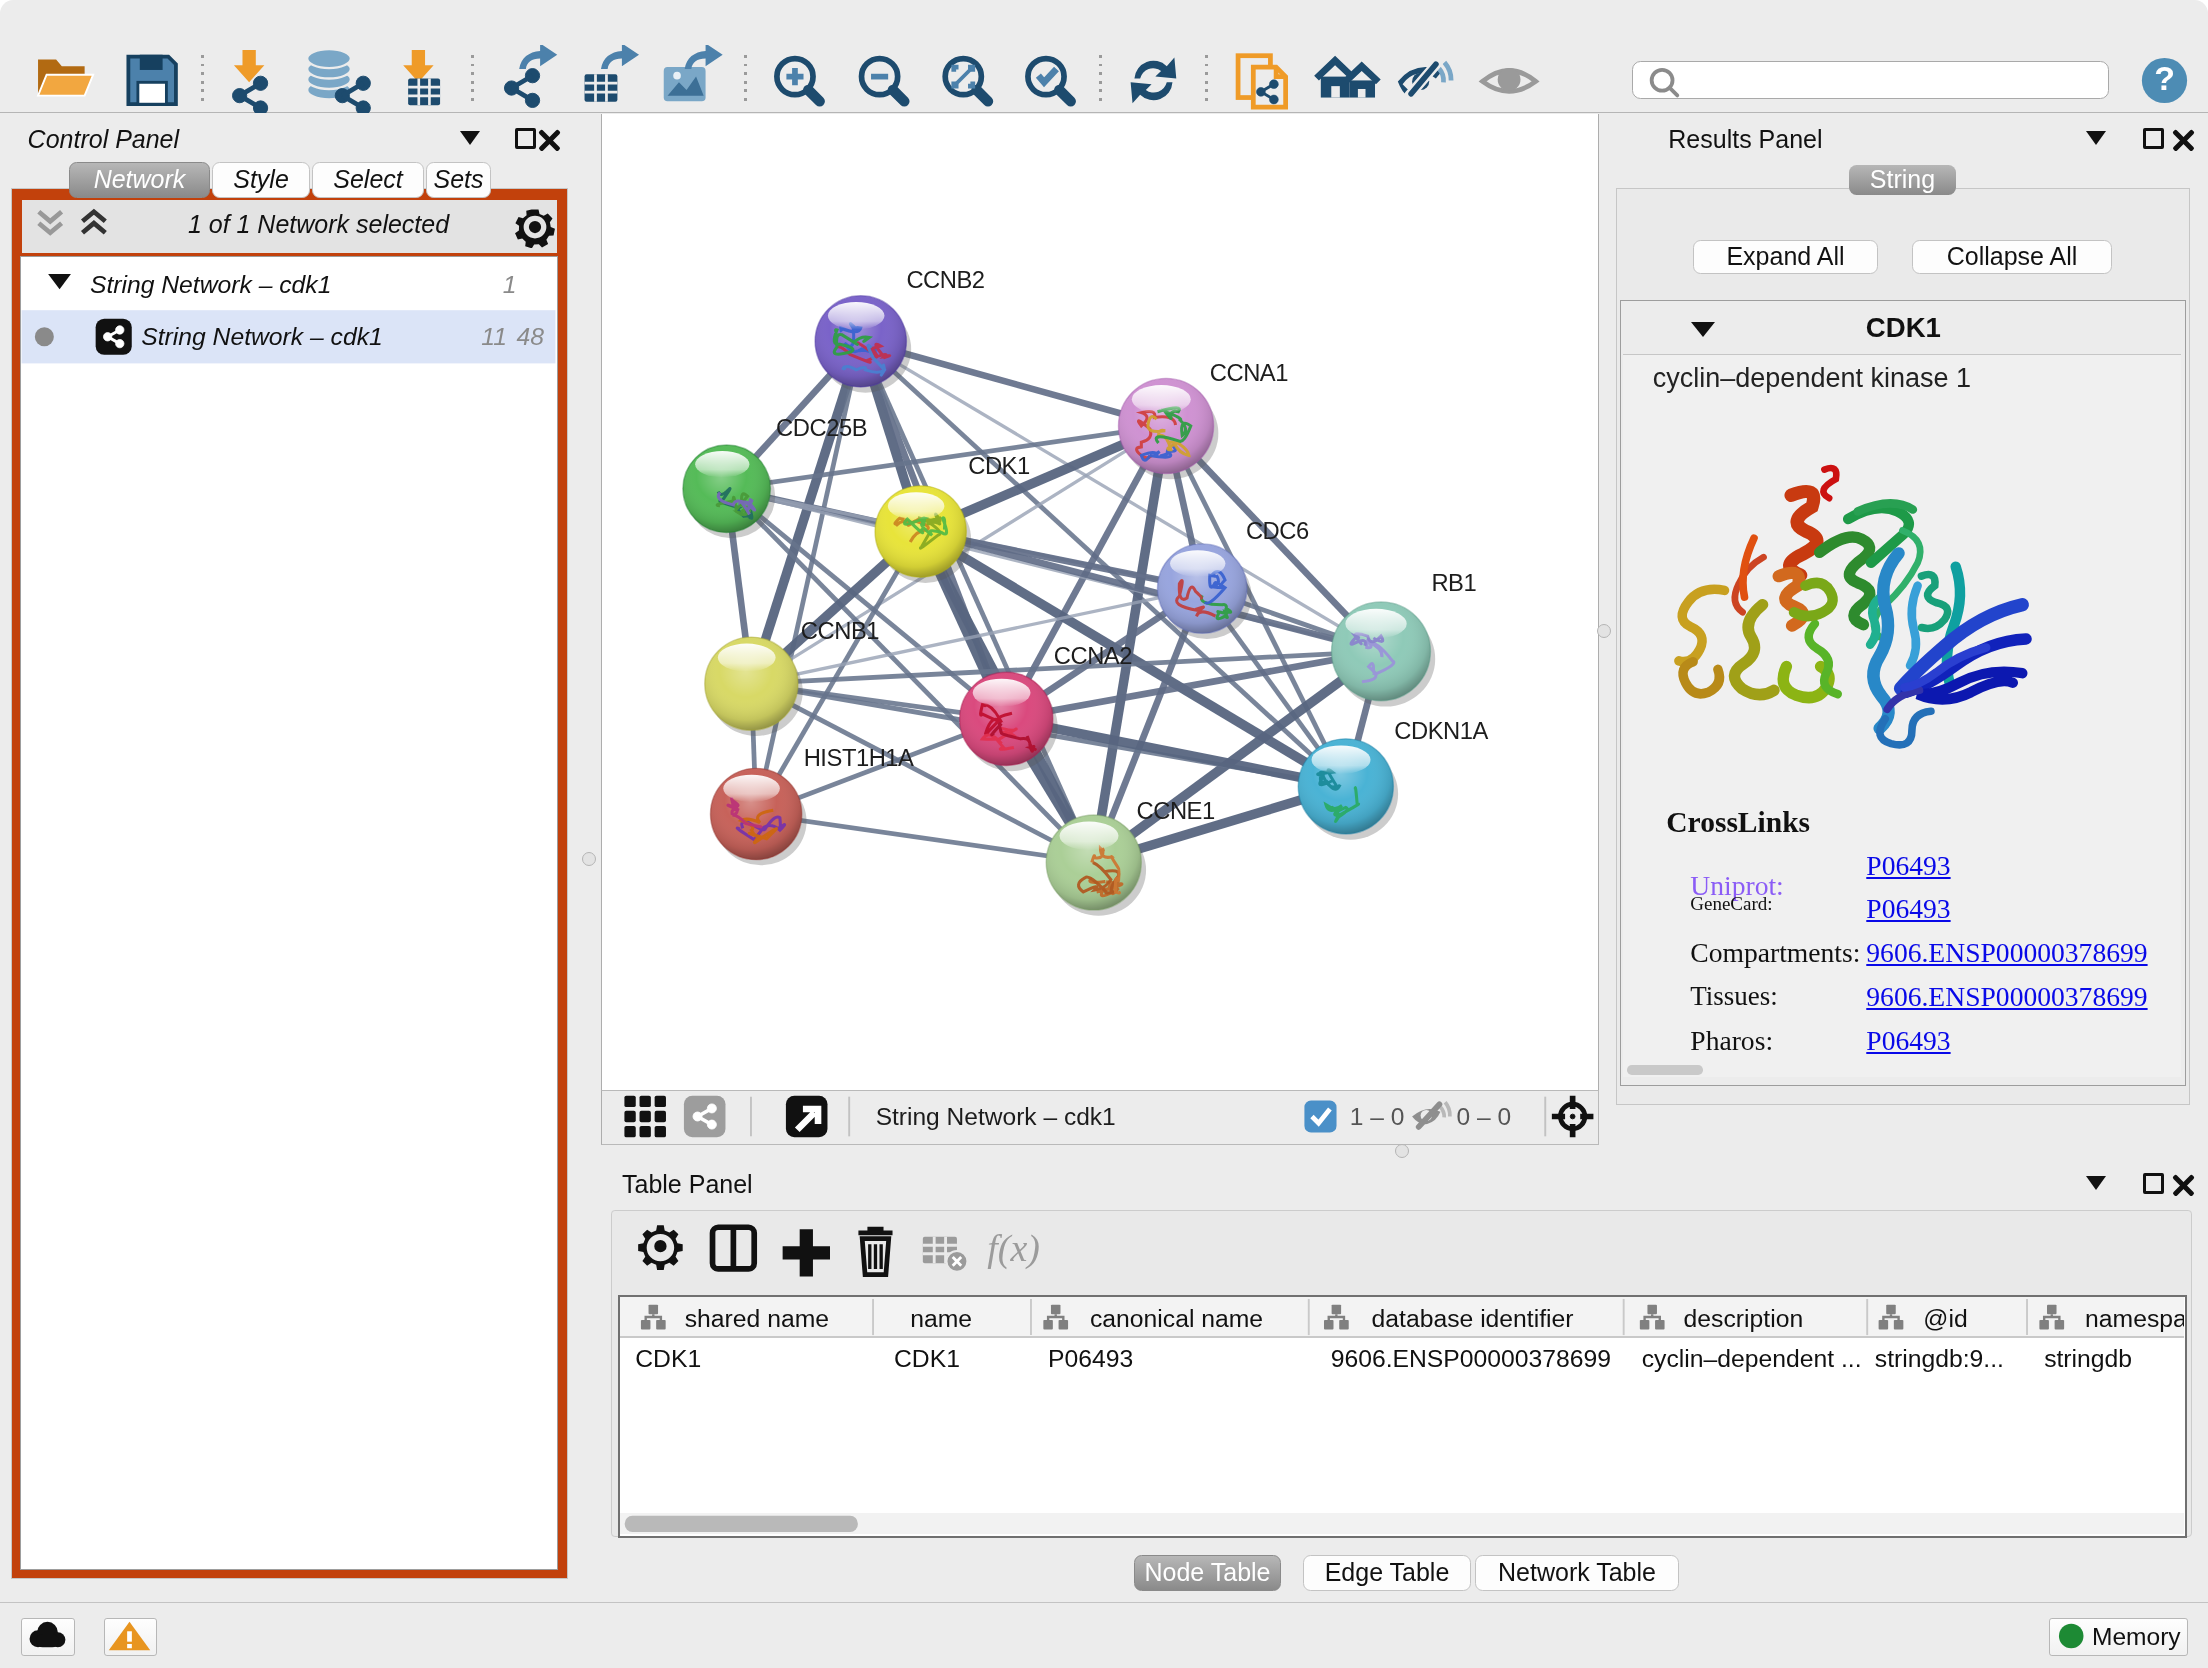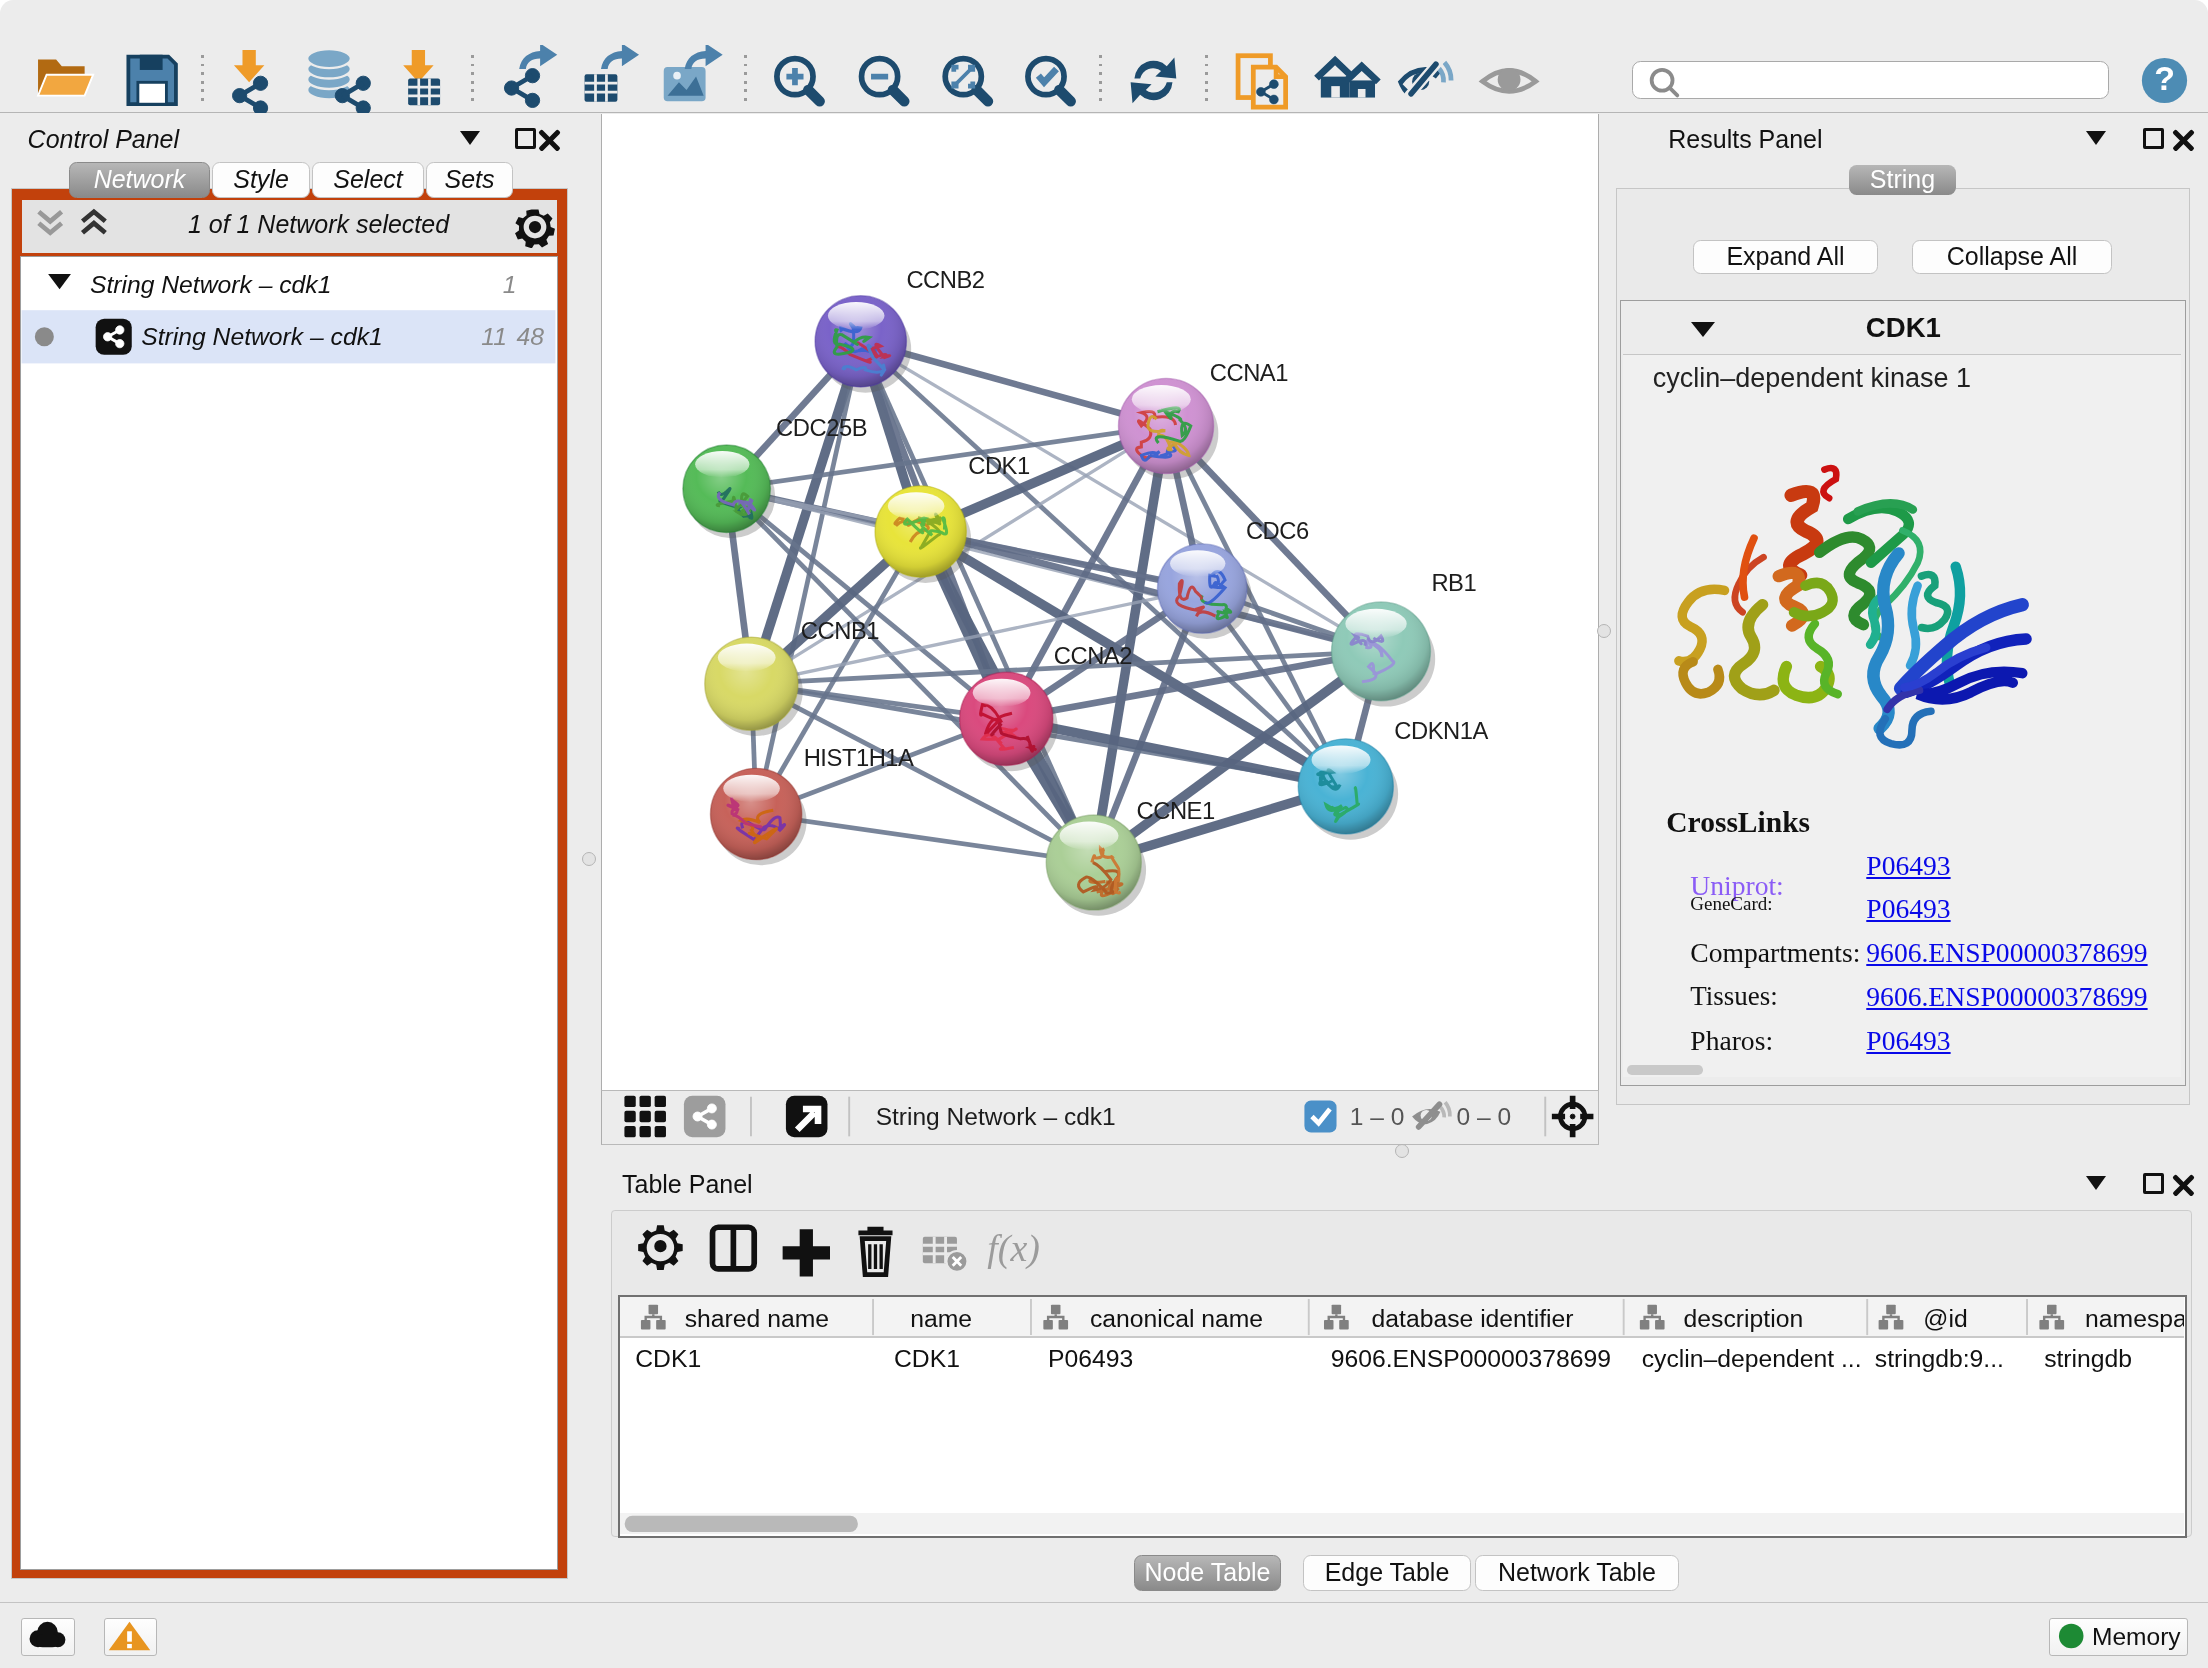--- a/index.html
+++ b/index.html
@@ -218,21 +218,21 @@
           </g>
           <text x="126" y="93" font-size="26" fill="#111">String Network – cdk1</text>
           <text x="511" y="93" font-size="26" fill="#8a8a8a" text-anchor="end">11</text>
           <text x="550" y="93" font-size="26" fill="#8a8a8a" text-anchor="end">48</text>
         </svg>
       </div>
     </div>
     <div class="tab tabsel" style="left:69px;width:141px;">Network</div>
     <div class="tab" style="left:212px;width:98px;">Style</div>
     <div class="tab" style="left:312px;width:112px;">Select</div>
-    <div class="tab" style="left:426px;width:87px;">Sets</div>
+    <div class="tab" style="left:426px;width:65px;">Sets</div>
   </div>
   <div id="netview">
 <svg id="netsvg" width="994" height="972" viewBox="0 0 1045 1022" style="position:absolute;left:0;top:0;">
 <defs>
 <linearGradient id="gloss" x1="0" y1="0" x2="0" y2="1">
             <stop offset="0%" stop-color="#ffffff" stop-opacity="0.95"></stop>
             <stop offset="70%" stop-color="#ffffff" stop-opacity="0.55"></stop>
             <stop offset="100%" stop-color="#ffffff" stop-opacity="0"></stop>
           </linearGradient>
 <radialGradient id="shade" cx="44%" cy="36%" r="68%">

